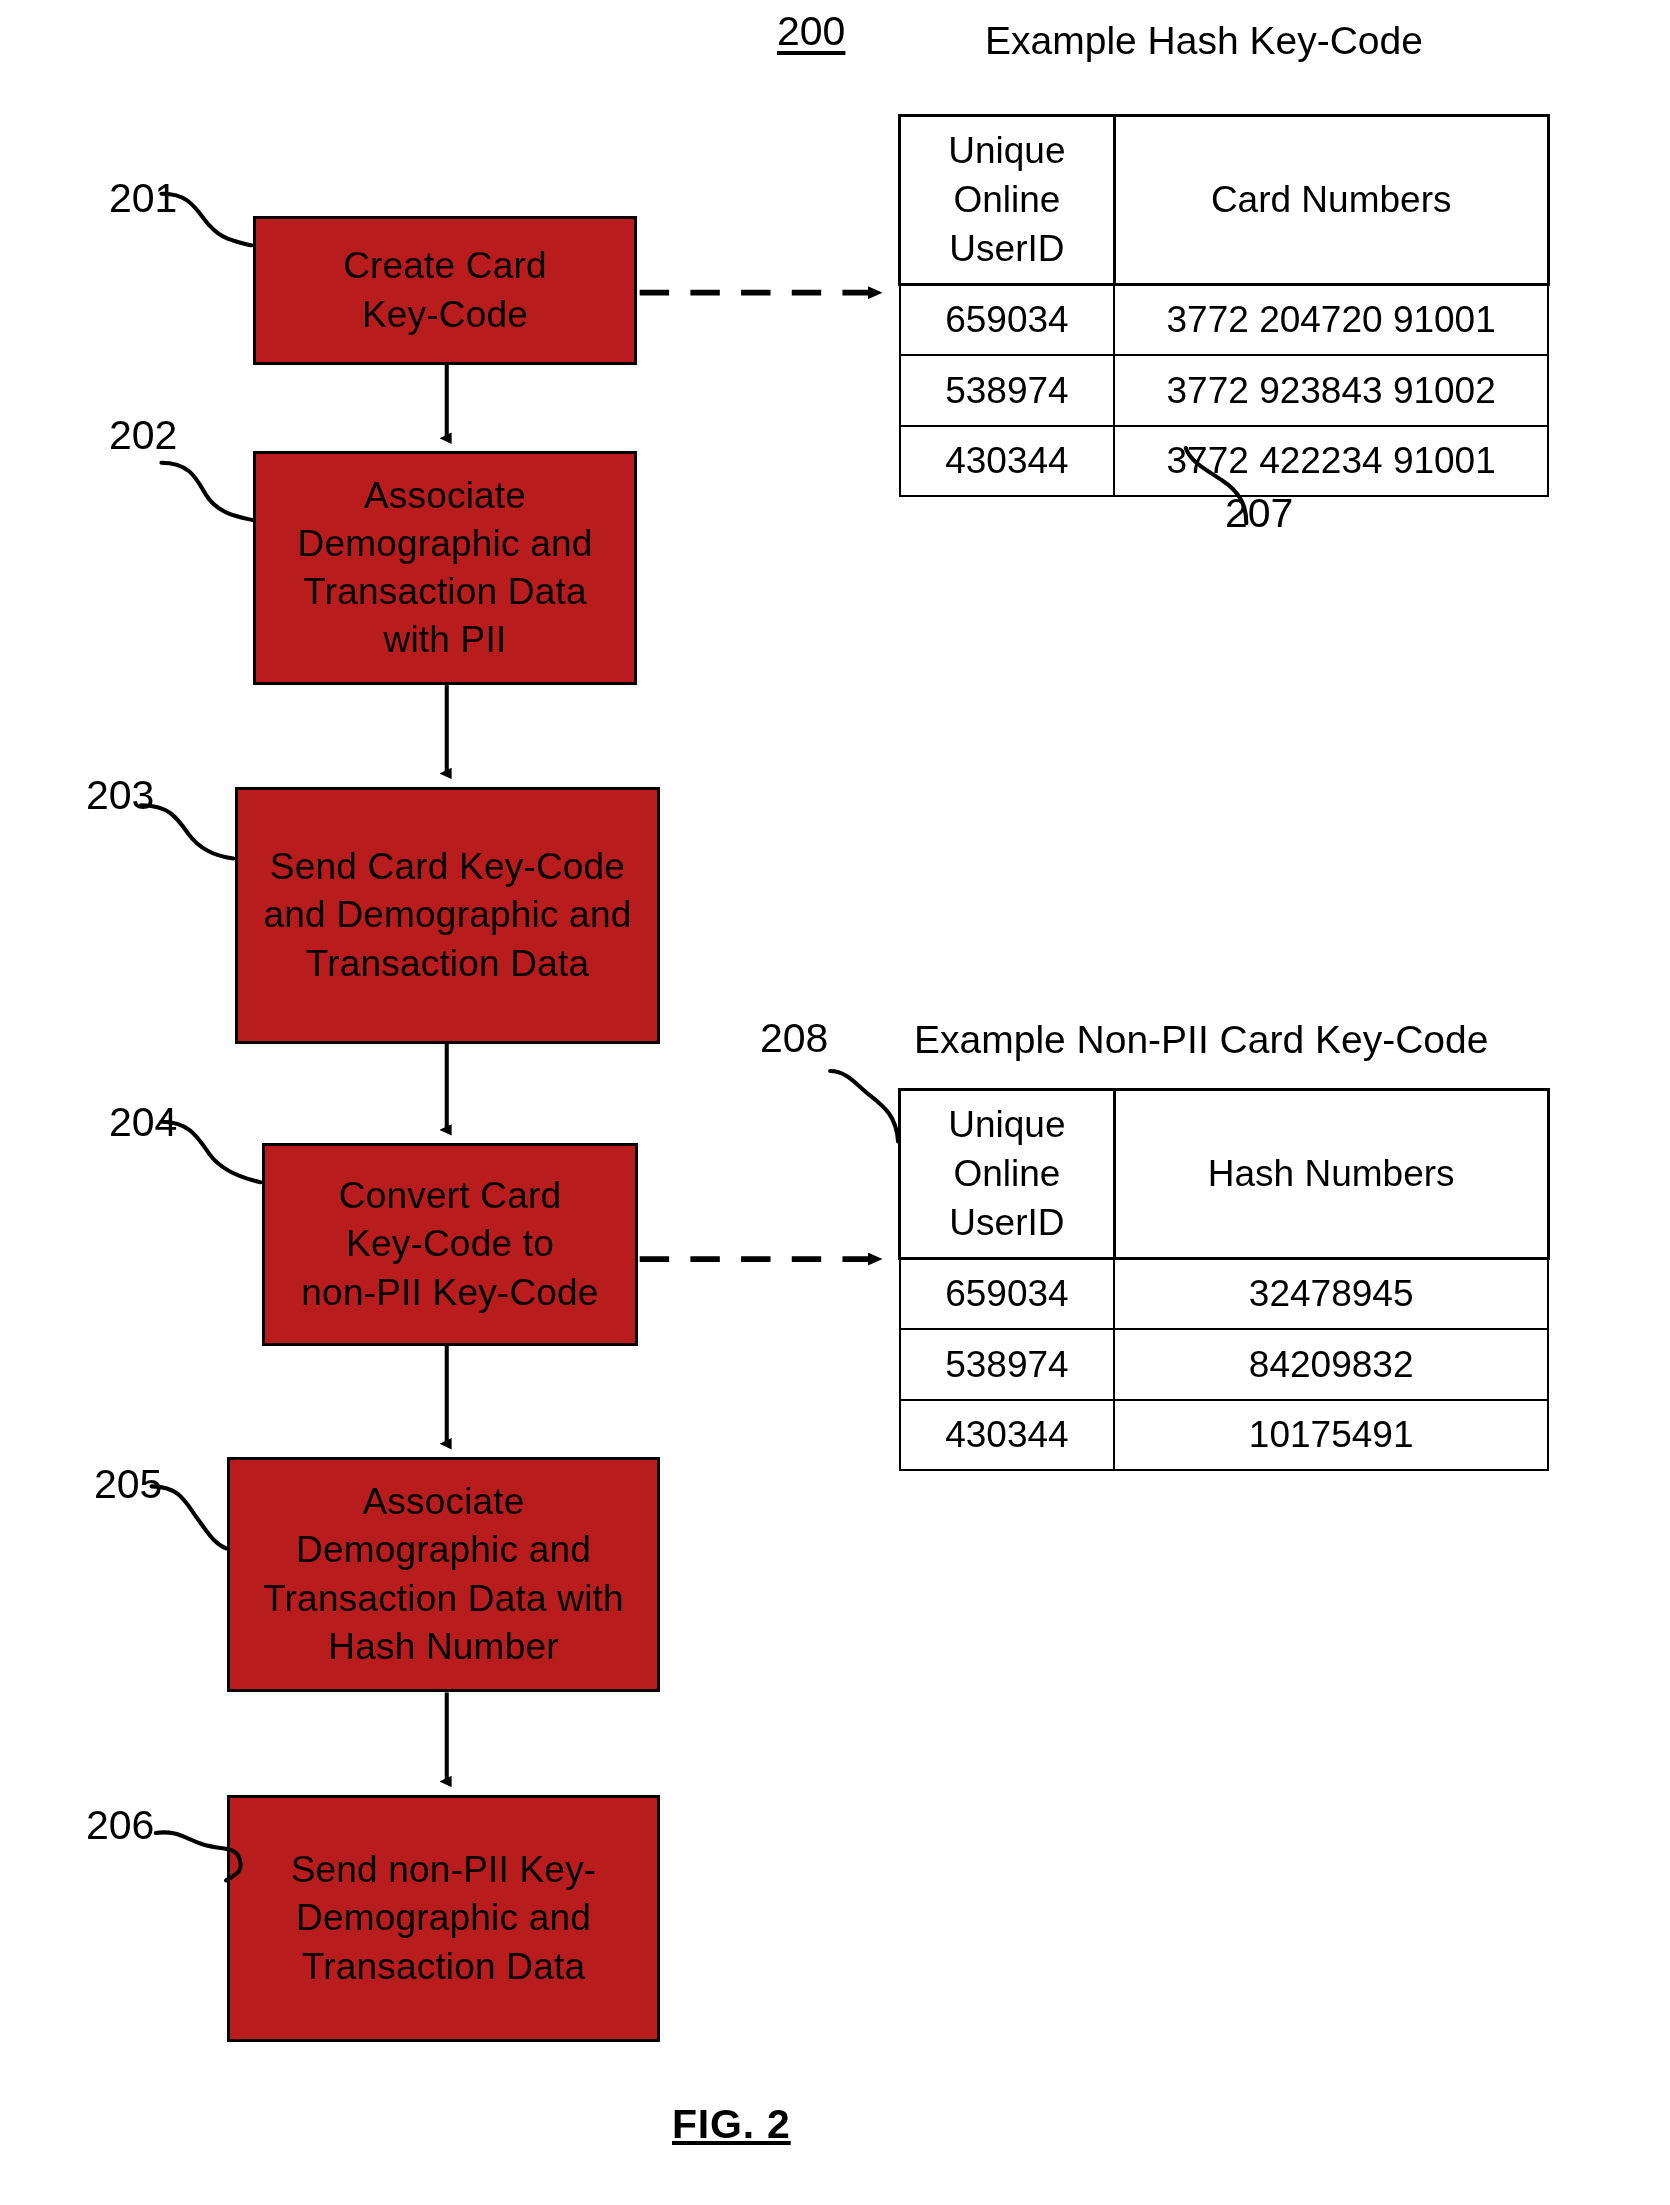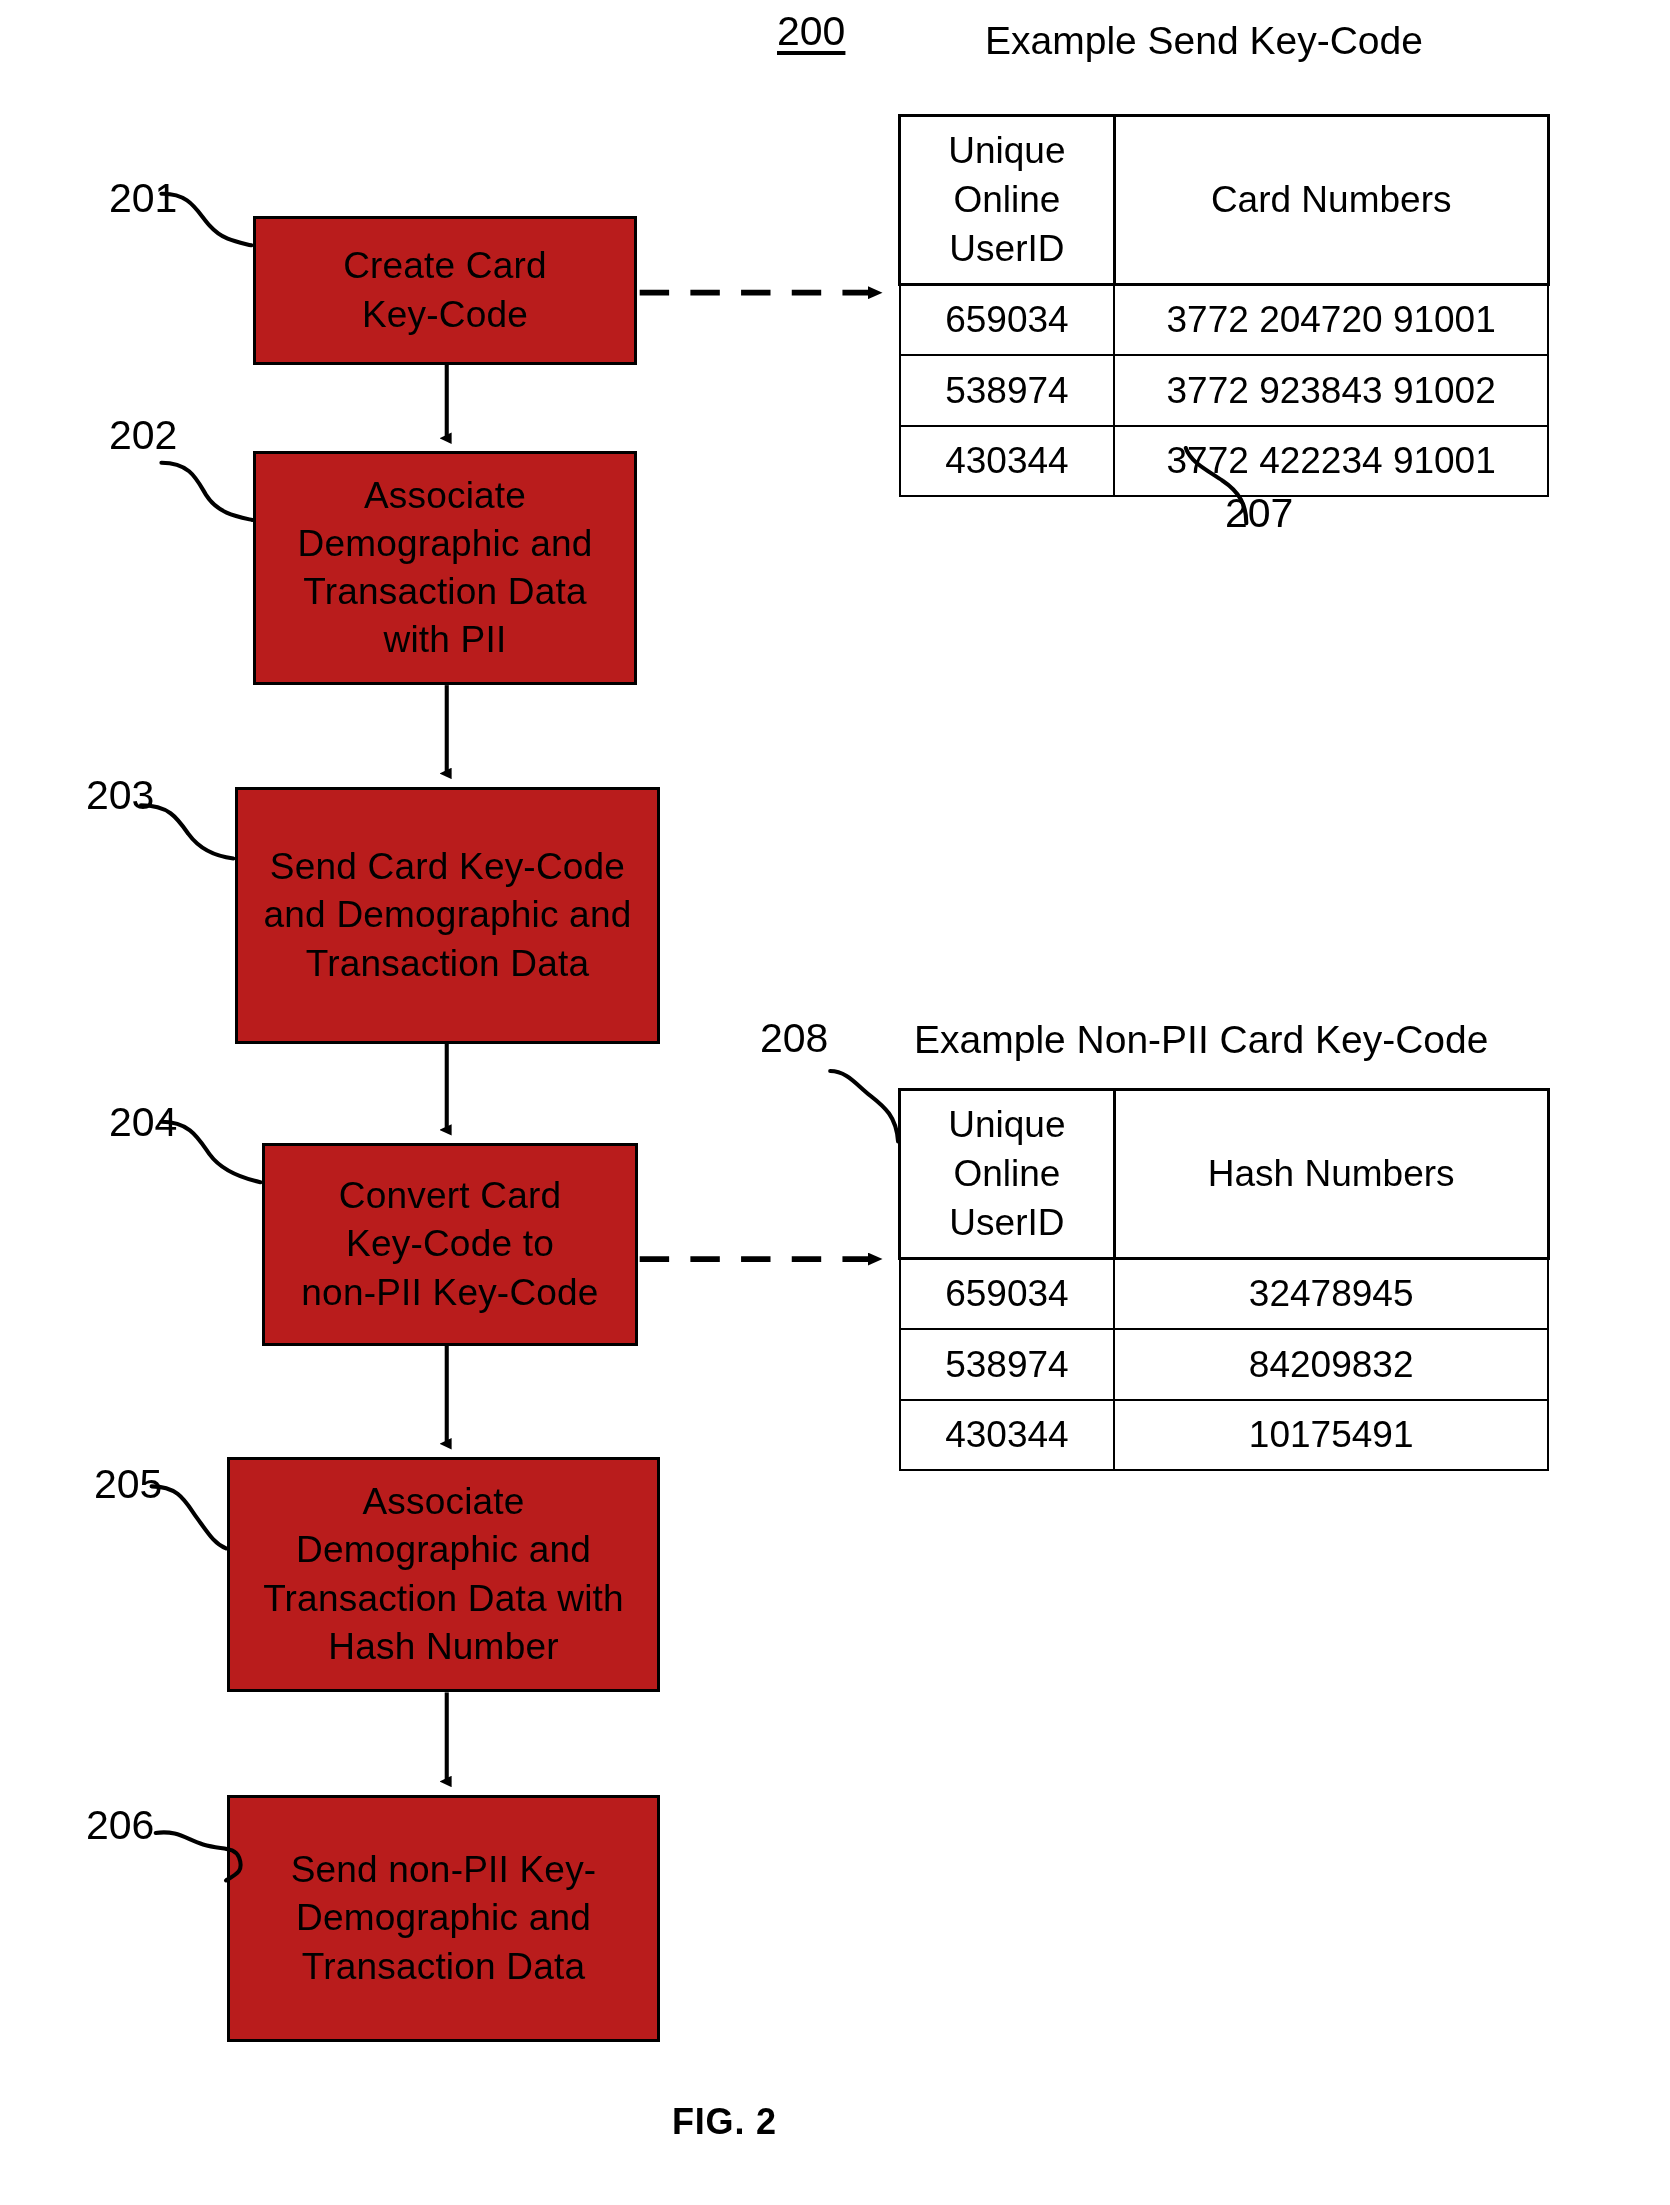--- a/index.html
+++ b/index.html
@@ -69,34 +69,35 @@
   
   #overlay{
     position:absolute;
     left:0;top:0;
     width:1671px;height:2205px;
     pointer-events:none;
   }
   
   #caption{
     position:absolute;
-    font-size:36px;
+    font-size:41px;
     font-weight:bold;
     letter-spacing:0.8px;
     white-space:nowrap;
+    text-decoration:underline;
   }
 </style>
 </head>
 <body>
 
 <div id="figure">
 
   <div class="ref underline" style="left:777px;top:11.4px;">200</div>
 
-  <div class="tbl-title" style="left:985px;top:21px;">Example Send Key-Code</div>
+  <div class="tbl-title" style="left:985px;top:21px;">Example Hash Key-Code</div>
 
   <table class="keytable" style="left:898px;top:114px;width:623px;">
     <thead>
       <tr>
         <th class="hdr-id outer">
           <span>Unique</span>
           <span>Online</span>
           <span>UserID</span>
         </th>
         <th class="hdr-val outer">

